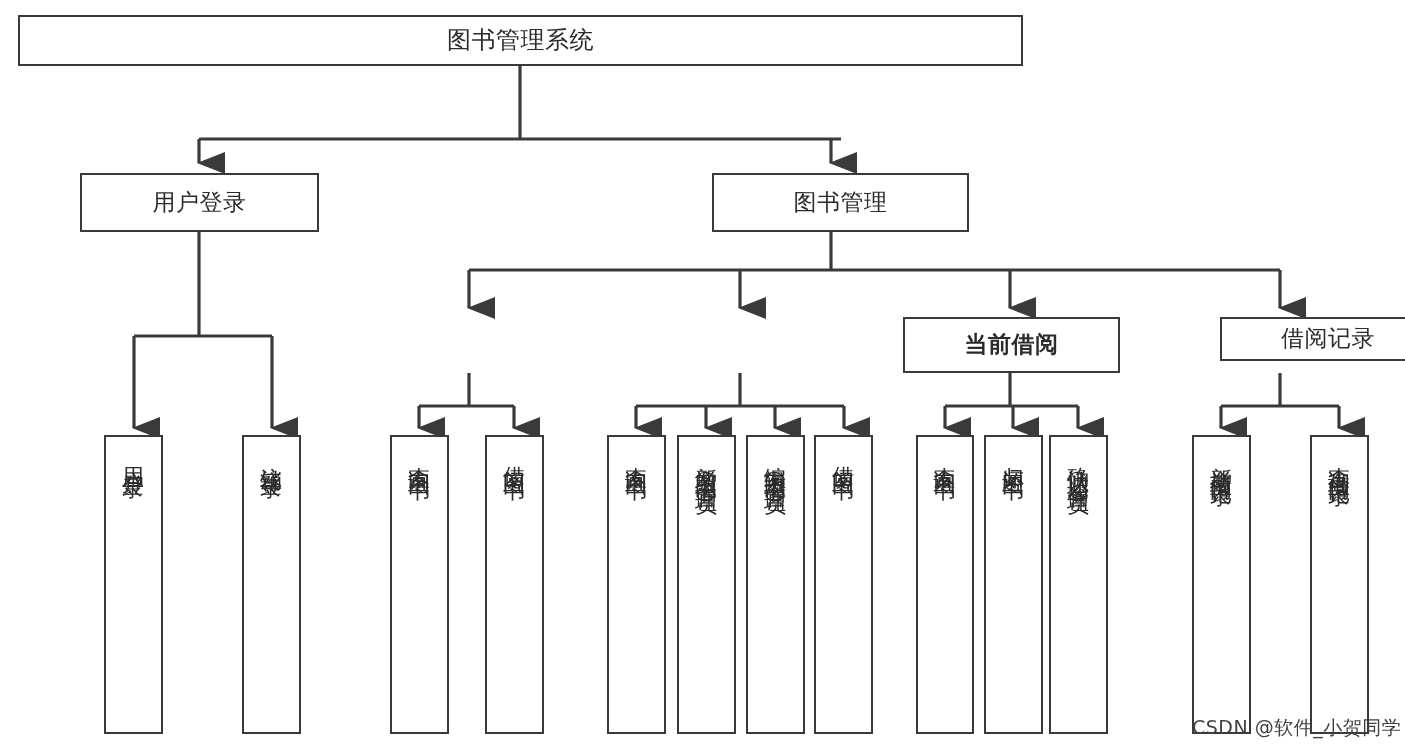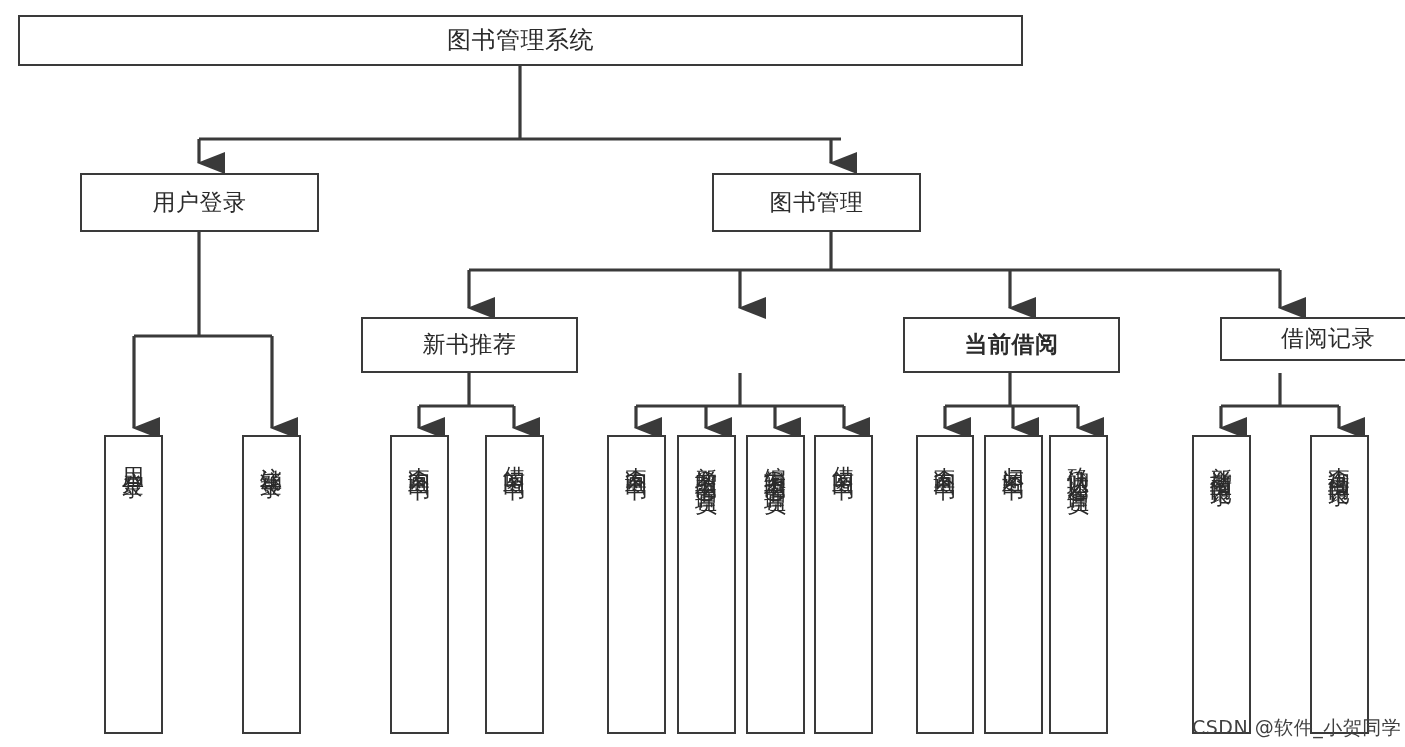--- a/index.html
+++ b/index.html
@@ -126,27 +126,24 @@
     </g>
   </svg>
 
   <div class="node horiz root" style="left:18px; top:15px; width:1005px; height:51px;">
     <span>图书管理系统</span>
   </div>
 
   <div class="node horiz" style="left:80px; top:173px; width:239px; height:59px;">
     <span>用户登录</span>
   </div>
-  <div class="node horiz" style="left:712px; top:173px; width:209px; height:59px;">
+  <div class="node horiz" style="left:712px; top:173px; width:257px; height:59px;">
     <span>图书管理</span>
   </div>
 
-  <div class="node horiz" style="left:361px; top:317px; width:217px; height:56px;">
-    <span>新书推荐</span>
-  </div>
   <div class="node horiz" style="left:903px; top:317px; width:217px; height:56px;font-weight:bold;">
     <span>当前借阅</span>
   </div>
   <div class="node horiz" style="left:1172px; top:317px; width:216px; height:44px;margin-left:48px;">
     <span>借阅记录</span>
   </div>
 
   <div class="node leaf" style="left:104px; top:435px; width:59px; height:299px;">
     <span class="vtext">用户登录</span>
   </div>

